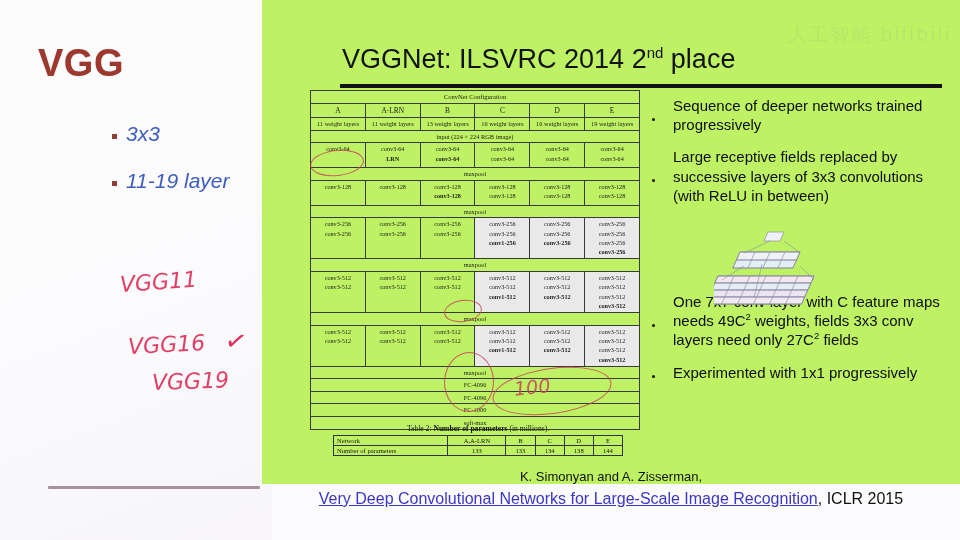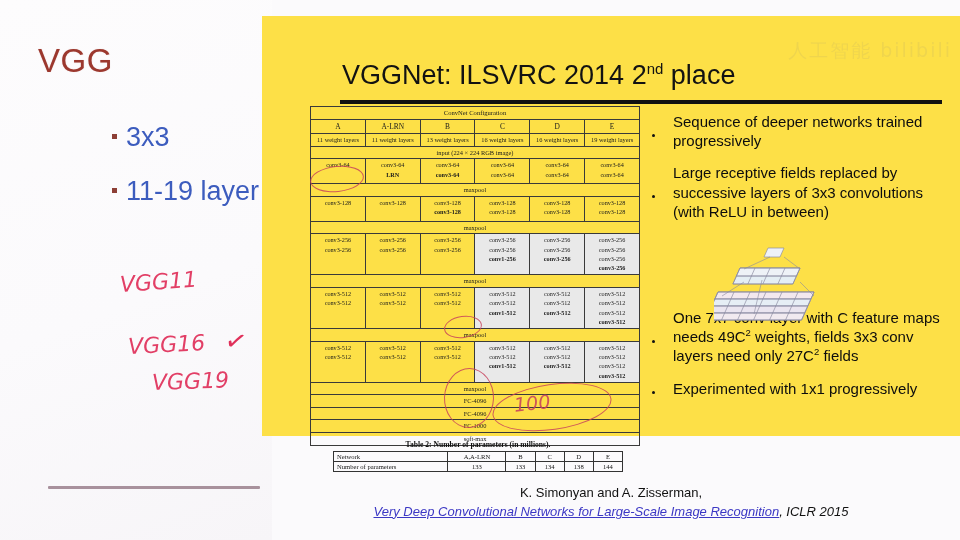--- a/index.html
+++ b/index.html
@@ -11,32 +11,32 @@
   }
   #root{position:absolute;inset:0;background:#fbfafc;}
 
   
   .left-panel{
     position:absolute;left:0;top:0;width:272px;height:540px;
     background:linear-gradient(160deg,#fdfcfd 0%,#fbfafc 55%,#f7f5f8 100%);
   }
   .vgg-title{
     position:absolute;left:38px;top:42px;
-    font-size:33px;font-weight:normal;color:#9c382e;
+    font-size:38px;font-weight:bold;color:#9c382e;
     letter-spacing:0.5px;
     text-shadow:0 0 1px rgba(156,56,46,.25);
   }
   .bullet-list{position:absolute;left:112px;top:122px;width:190px;}
   .bullet-row{display:flex;align-items:flex-start;margin-bottom:23px;}
   .sq-bullet{
     width:5px;height:5px;background:#8d3f36;margin-top:12px;margin-right:9px;
     flex:0 0 auto;
   }
   .bullet-text{
-    font-size:27px;color:#3c5cbe;line-height:1.15;white-space:nowrap;
+    font-size:21px;color:#3c5cbe;line-height:1.15;white-space:nowrap;font-style:italic;
   }
   .hand{
     position:absolute;color:#e0305a;
     font-family:"DejaVu Sans", sans-serif;
     font-style:italic;font-weight:500;
     opacity:.92;
     transform-origin:left center;
   }
   .hand-1{left:120px;top:272px;font-size:22px;transform:rotate(-4deg);}
   .hand-2{left:128px;top:334px;font-size:22px;transform:rotate(-3deg);}
@@ -45,22 +45,22 @@
     position:absolute;left:225px;top:326px;font-size:26px;color:#e0305a;
     transform:rotate(12deg);
   }
   .bottom-rule{
     position:absolute;left:48px;top:486px;width:212px;height:3px;
     background:#9a7f8c;border-radius:1px;opacity:.85;
   }
 
   
   .slide{
-    position:absolute;left:262px;top:16px;width:698px;height:420px;
-    background:#fde047;
+    position:absolute;left:262px;top:0;width:698px;height:484px;
+    background:#bef264;
   }
   .watermark{
     position:absolute;right:8px;top:18px;width:232px;height:34px;
     opacity:.10;
     display:flex;align-items:center;justify-content:flex-end;
     font-size:19px;color:#7a7a82;letter-spacing:2px;white-space:nowrap;
     font-family:"DejaVu Sans", sans-serif;
   }
   .slide-title{
     position:absolute;left:80px;top:44px;
@@ -95,21 +95,21 @@
   td.stack{vertical-align:top;height:22px;}
   td.stack.h4{height:38px;}
   td.fc{font-size:6.4px;padding:1.2px 0;}
   .b{font-weight:bold;}
   .grey{background:#e9e9e9;}
 
   
   .tbl2-wrap{position:absolute;left:66px;top:424px;width:300px;}
   .tbl2-cap{
     font-family:"Liberation Serif", serif;font-size:7.6px;color:#111;
-    text-align:center;margin-bottom:2px;font-weight:bold;
+    text-align:center;margin-bottom:2px;
   }
   table.tbl2{
     border-collapse:collapse;width:290px;margin:0 auto;
     font-family:"Liberation Serif", serif;font-size:6.6px;color:#151515;
   }
   table.tbl2 td{border:0.6px solid #333;padding:1px 3px;text-align:center;}
   table.tbl2 td.lbl{text-align:left;}
 
   
   .ink{position:absolute;border:1.6px solid #c8425c;border-radius:50%;opacity:.85;}
@@ -137,21 +137,21 @@
 
   
   .rf-diagram{position:absolute;left:452px;top:228px;width:128px;height:86px;}
 
   
   .cite{
     position:absolute;left:0;top:468px;width:698px;text-align:center;
     font-size:13px;color:#111;line-height:1.45;
   }
   .cite a{color:#3b37c4;text-decoration:underline;}
-  .cite-line2{font-size:13px;font-style:italic;}
+  .cite-line2{font-size:16px;}
 </style>
 </head>
 <body>
 
 <div id="root">
 
   <div class="left-panel">
     <div class="vgg-title">VGG</div>
 
     <div class="bullet-list">

